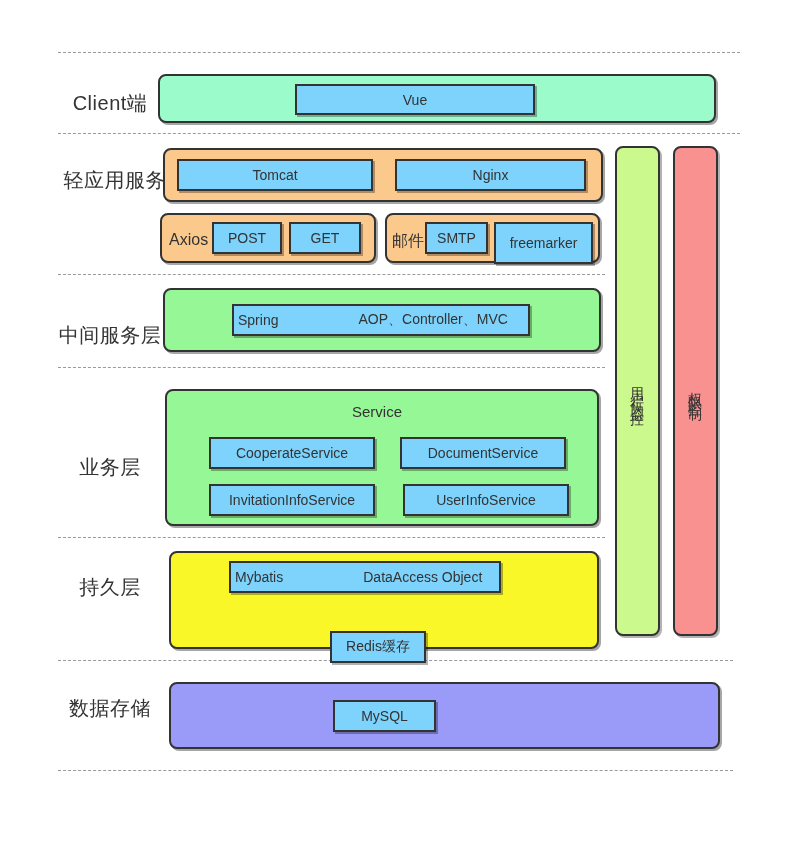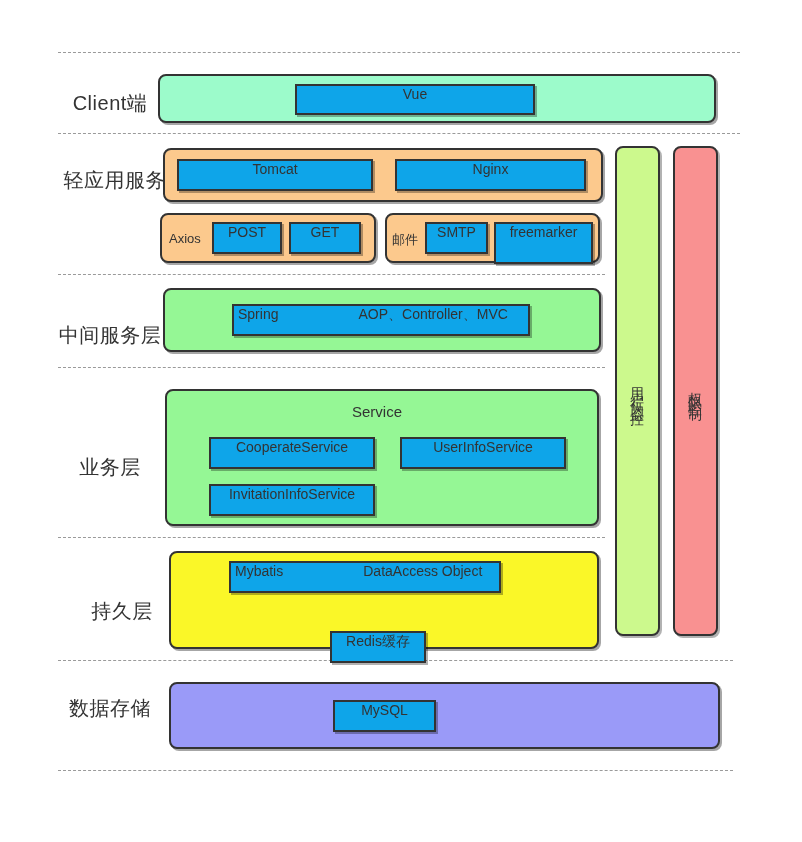--- a/index.html
+++ b/index.html
@@ -39,24 +39,25 @@
   .band {
     position: absolute;
     border: 2px solid #333333;
     border-radius: 8px;
     box-sizing: border-box;
     box-shadow: 2px 2px 0 rgba(0,0,0,0.35);
   }
   
   .chip {
     position: absolute;
-    background: #0ea5e9;
+    background: #7dd3fc;
     border: 2px solid #333333;
     box-sizing: border-box;
     display: flex;
+    align-items: center;
     justify-content: center;
     font-size: 14px;
     color: #333333;
     box-shadow: 2px 2px 0 rgba(0,0,0,0.30);
     white-space: nowrap;
   }
   .chip.split {
     justify-content: flex-start;
   }
   .chip .seg-a {
@@ -67,21 +68,21 @@
   }
   
   .band-title {
     position: absolute;
     font-size: 15px;
     color: #333333;
     white-space: nowrap;
   }
   .inline-label {
     position: absolute;
-    font-size: 13px;
+    font-size: 16px;
     color: #333333;
     white-space: nowrap;
   }
   
   .pillar {
     position: absolute;
     border: 2px solid #333333;
     border-radius: 8px;
     box-sizing: border-box;
     box-shadow: 2px 2px 0 rgba(0,0,0,0.30);
@@ -108,21 +109,21 @@
   <div class="divider" style="left:58px;  top:274px; width:547px;"></div>
   <div class="divider" style="left:58px;  top:367px; width:547px;"></div>
   <div class="divider" style="left:58px;  top:537px; width:547px;"></div>
   <div class="divider" style="left:58px;  top:660px; width:675px;"></div>
   <div class="divider" style="left:58px;  top:770px; width:675px;"></div>
 
   <div class="row-label" style="left:58px; top:90px;  width:104px;">Client端</div>
   <div class="row-label" style="left:61px; top:167px; width:128px;">轻应用服务层</div>
   <div class="row-label" style="left:46px; top:322px; width:128px;">中间服务层</div>
   <div class="row-label" style="left:58px; top:454px; width:104px;">业务层</div>
-  <div class="row-label" style="left:70px; top:574px; width:104px;margin-top:24px;">持久层</div>
+  <div class="row-label" style="left:58px; top:574px; width:104px;">持久层</div>
   <div class="row-label" style="left:58px; top:695px; width:104px;">数据存储</div>
 
   <div class="band" style="left:158px; top:74px; width:558px; height:49px; background:#9CFBCB;"></div>
   <div class="chip" style="left:295px; top:84px; width:240px; height:31px;">
     <span>Vue</span>
   </div>
 
   <div class="band" style="left:163px; top:148px; width:440px; height:54px; background:#FCC98D;"></div>
   <div class="chip" style="left:177px; top:159px; width:196px; height:32px;">
     <span>Tomcat</span>
@@ -155,24 +156,27 @@
     <span class="seg-b">AOP、Controller、MVC</span>
   </div>
 
   <div class="band" style="left:165px; top:389px; width:434px; height:137px; background:#95F795;"></div>
   <div class="band-title" style="left:352px; top:403px;">Service</div>
 
   <div class="chip" style="left:209px; top:437px; width:166px; height:32px;">
     <span>CooperateService</span>
   </div>
   <div class="chip" style="left:400px; top:437px; width:166px; height:32px;">
-    <span>UserInfoService</span>
+    <span>DocumentService</span>
   </div>
   <div class="chip" style="left:209px; top:484px; width:166px; height:32px;">
     <span>InvitationInfoService</span>
+  </div>
+  <div class="chip" style="left:403px; top:484px; width:166px; height:32px;">
+    <span>UserInfoService</span>
   </div>
 
   <div class="band" style="left:169px; top:551px; width:430px; height:98px; background:#FAF728;"></div>
   <div class="chip split" style="left:229px; top:561px; width:272px; height:32px;">
     <span class="seg-a">Mybatis</span>
     <span class="seg-b">DataAccess Object</span>
   </div>
   <div class="chip" style="left:330px; top:608px; width:96px; height:32px;margin-top:23px;">
     <span>Redis缓存</span>
   </div>

